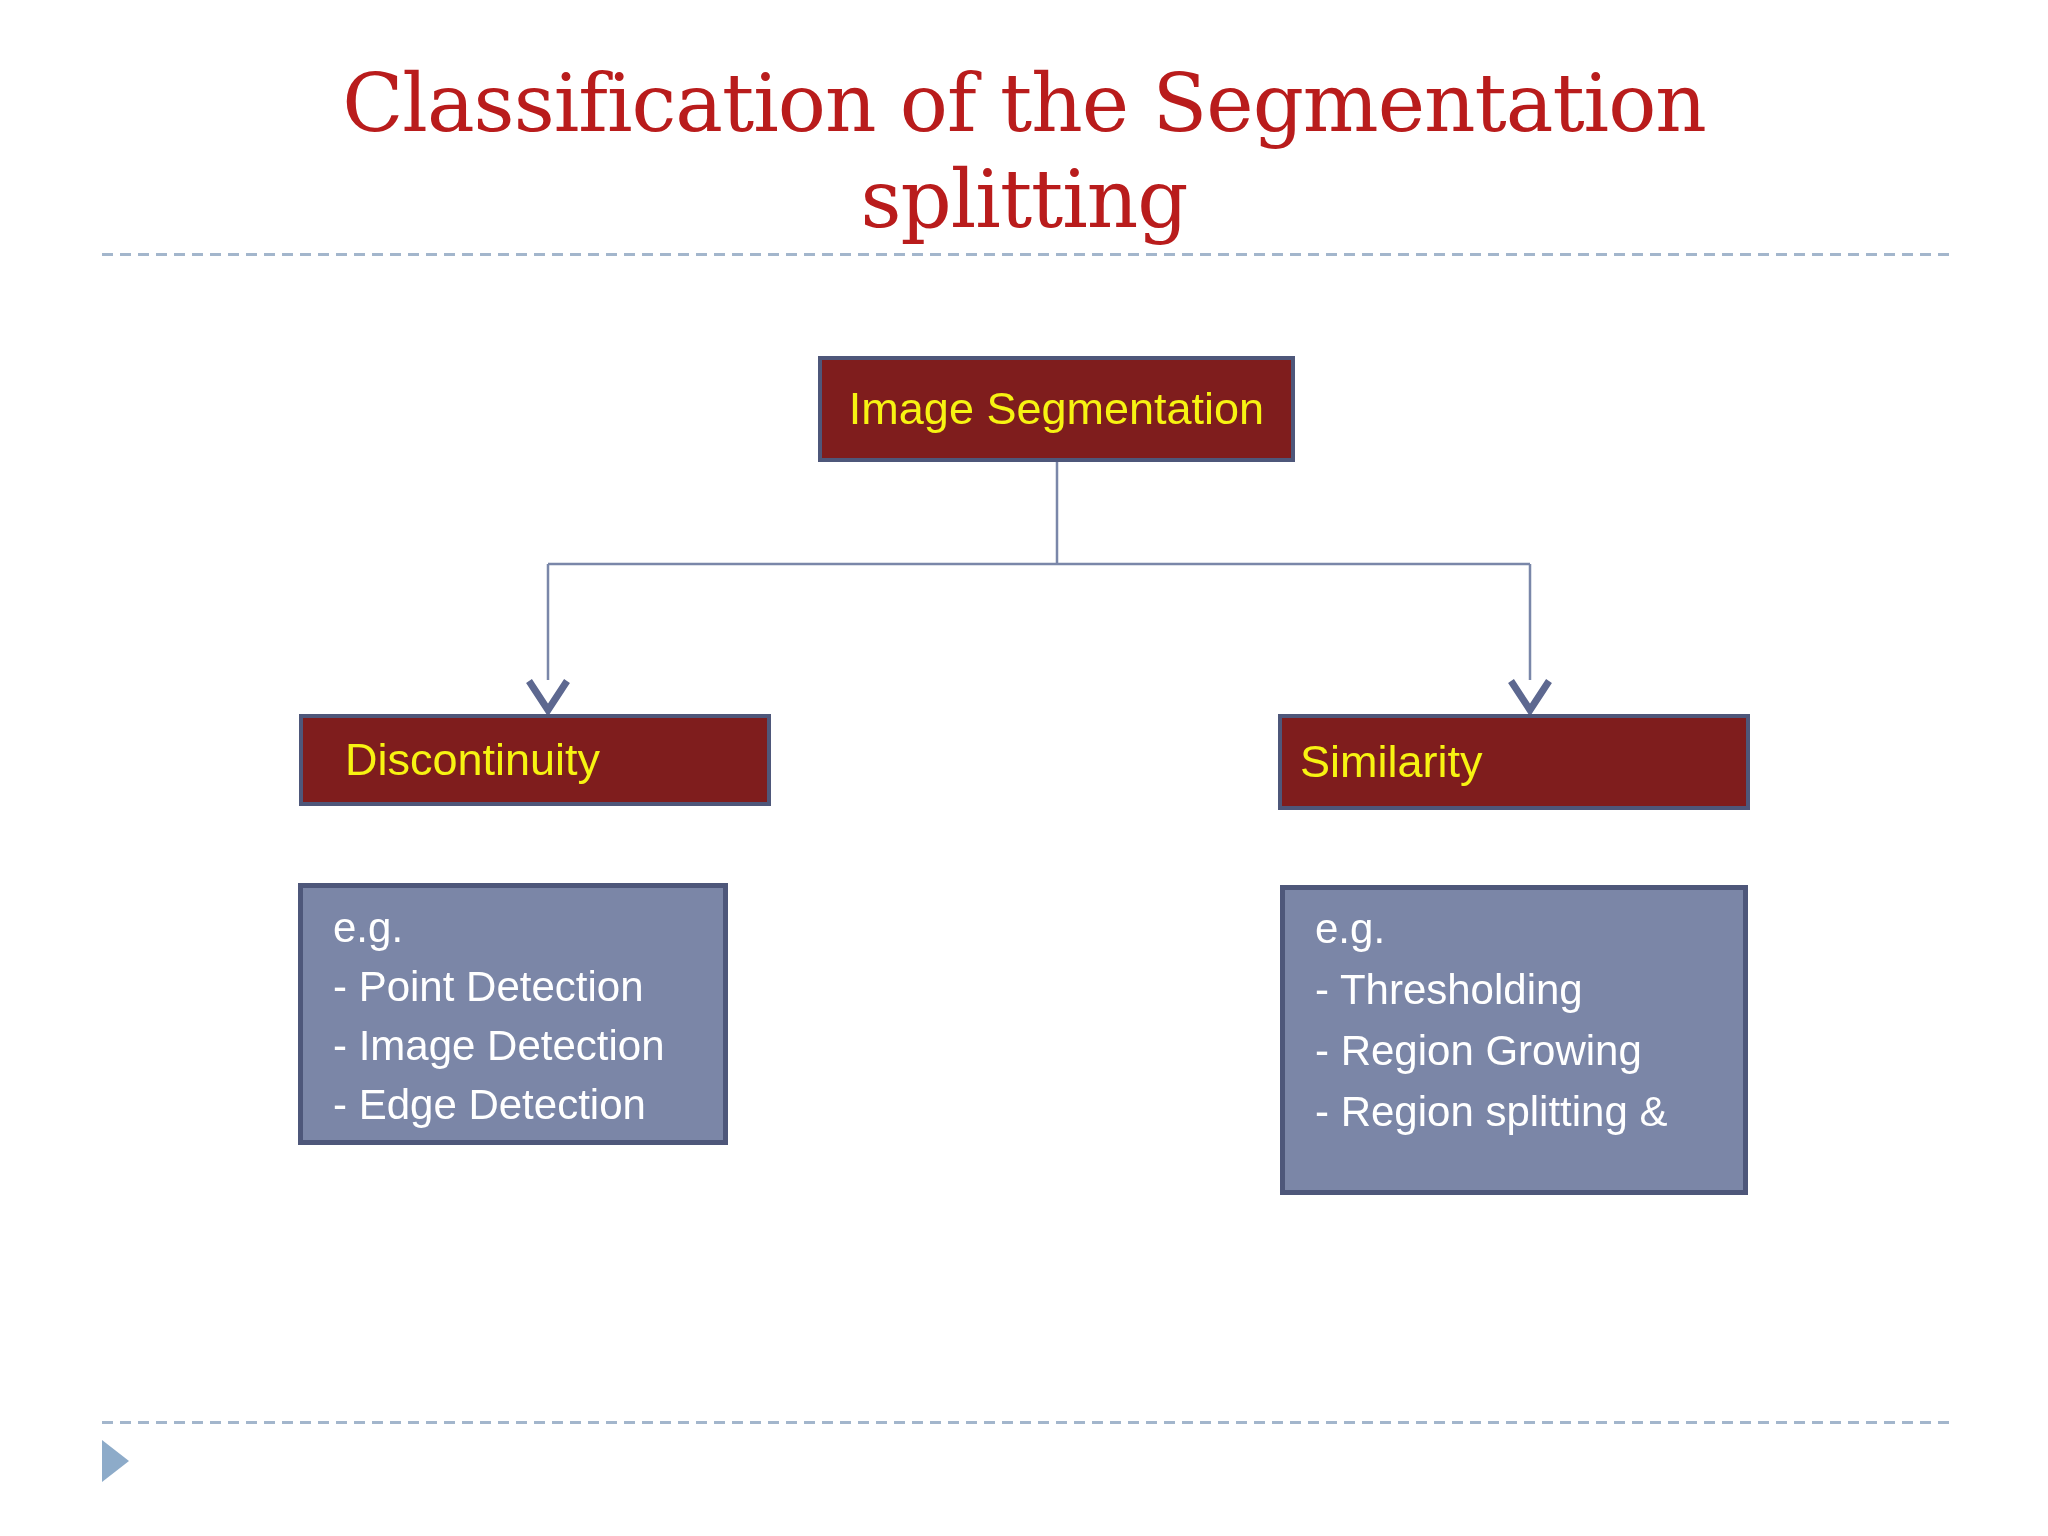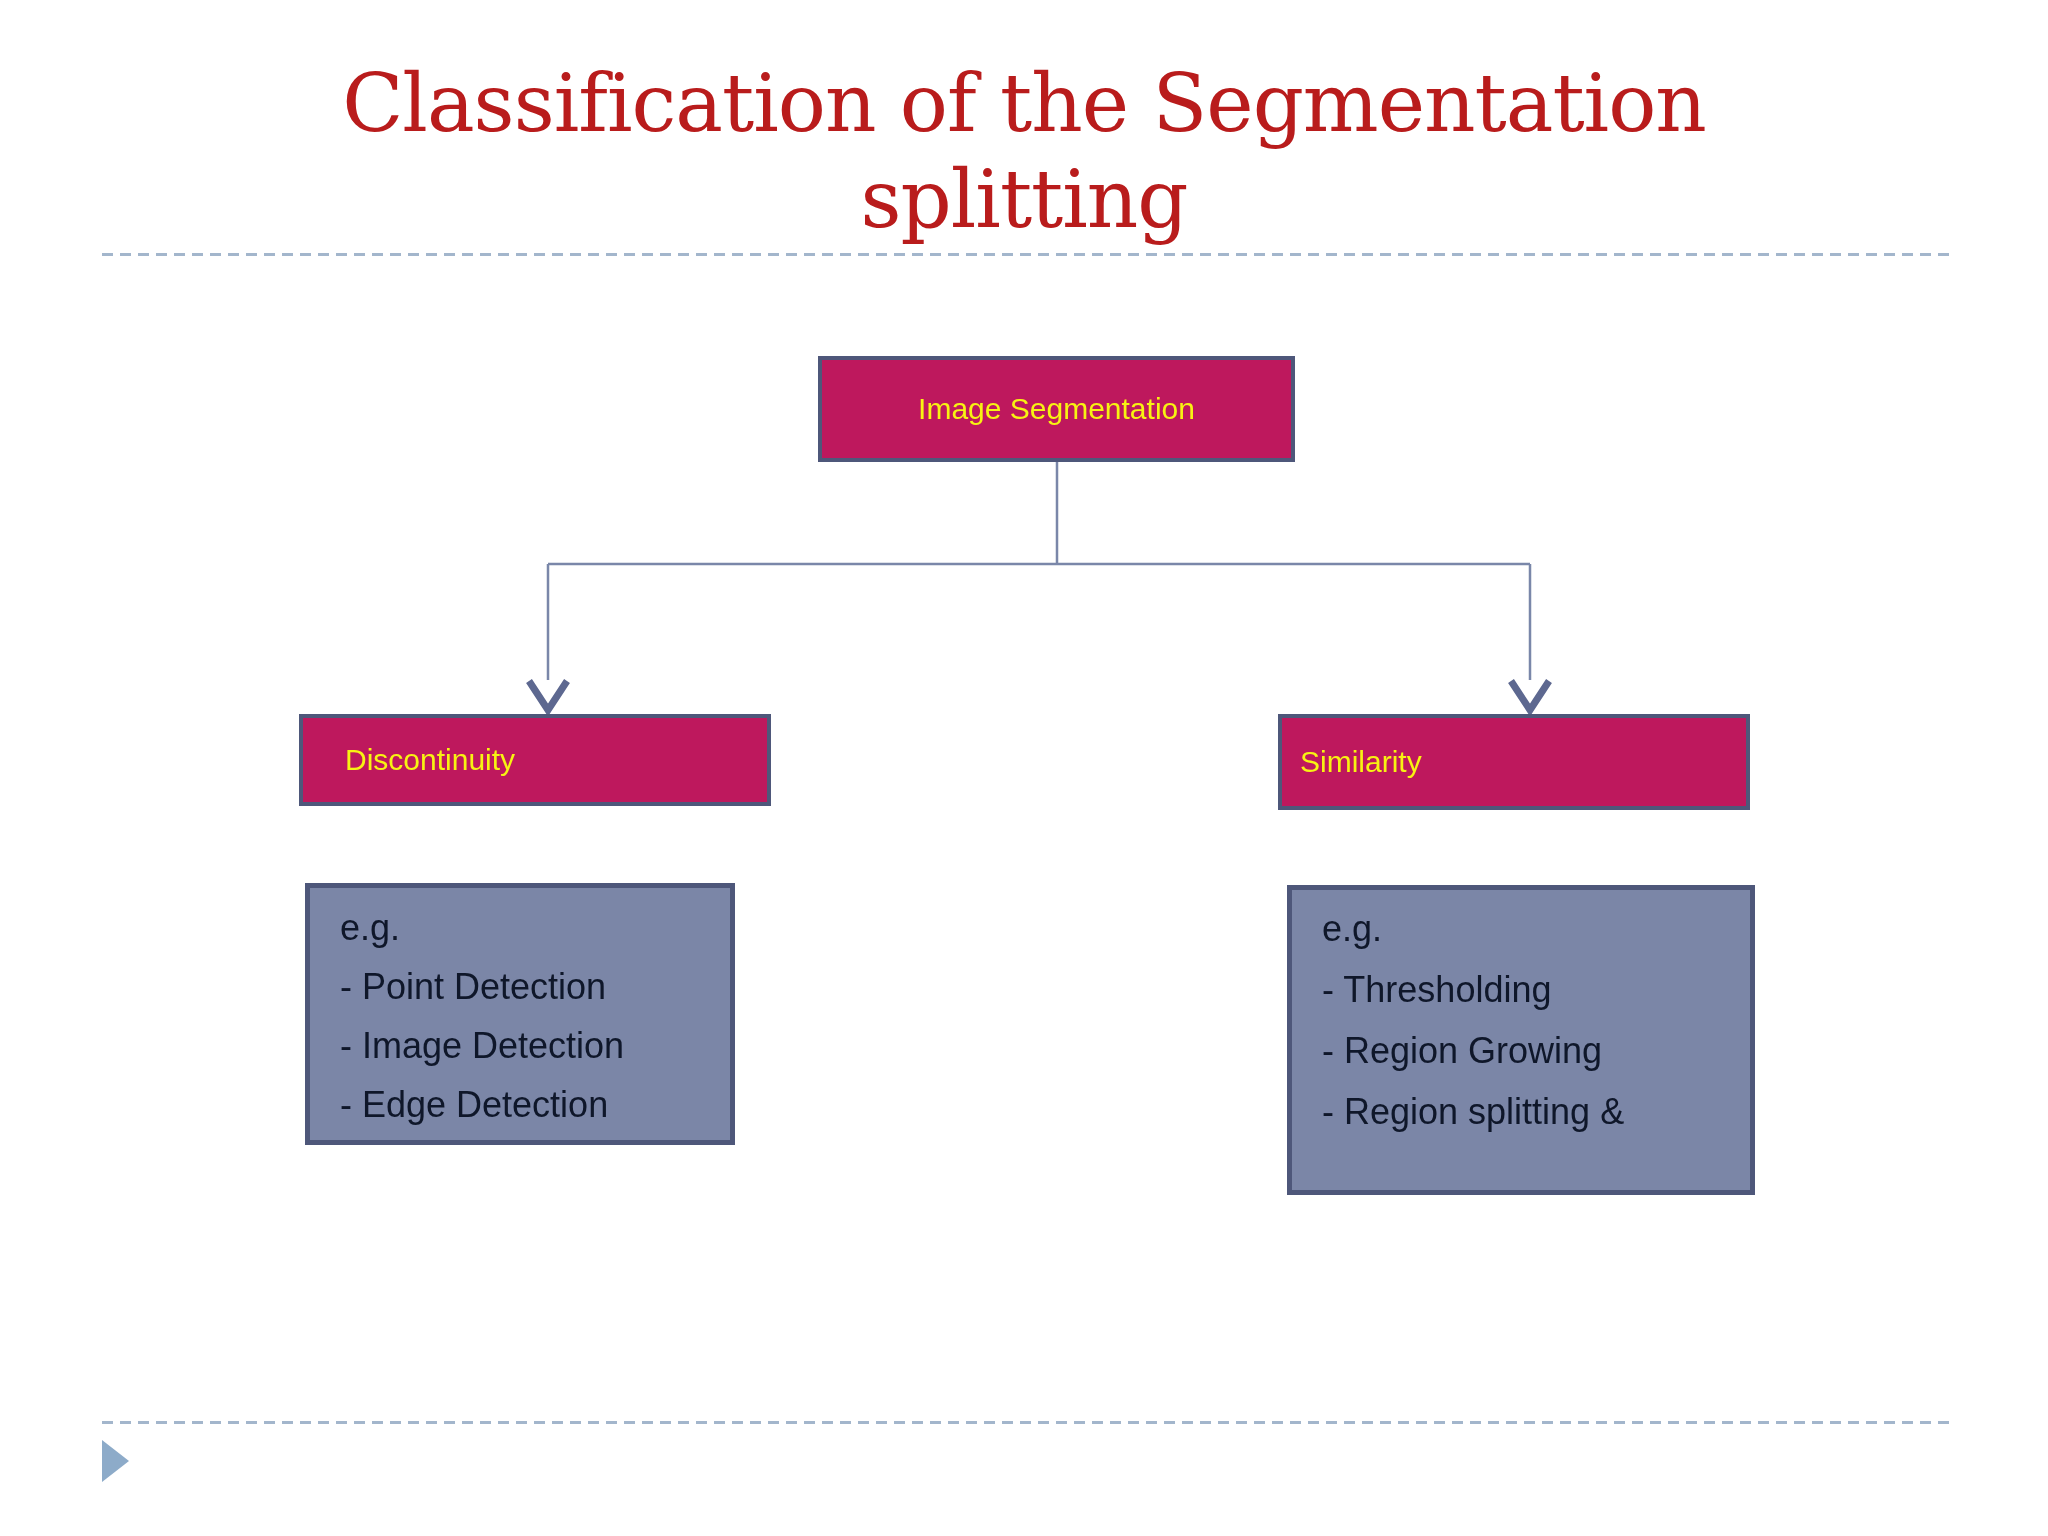--- a/index.html
+++ b/index.html
@@ -15,31 +15,31 @@
   }
   .rule{
     position:absolute;left:102px;width:1848px;height:3px;
     background:repeating-linear-gradient(90deg,#A3B6CC 0 11px,transparent 11px 18px);
   }
   .rule-top{top:253px;}
   .rule-bottom{top:1421px;}
   .connectors{position:absolute;left:0;top:0;width:2048px;height:1536px;pointer-events:none;}
   .node{
     position:absolute;box-sizing:border-box;
-    background:#be185d;border:4px solid #4E577A;
+    background:#7f1d1d;border:4px solid #4E577A;
     color:#F7F312;display:flex;align-items:center;
-    font-size:30px;
+    font-size:45px;
   }
   .node-root{left:818px;top:356px;width:477px;height:106px;justify-content:center;text-align:center;}
   .node-left{left:299px;top:714px;width:472px;height:92px;padding-left:42px;}
   .node-right{left:1278px;top:714px;width:472px;height:96px;padding-left:18px;}
   .egbox{
     position:absolute;box-sizing:border-box;
     background:#7B86A7;border:5px solid #4E577A;
-    color:#0f172a;font-size:36px;display:block;margin-left:7px;
+    color:#ffffff;font-size:42px;display:block;
   }
   .egbox-left{left:298px;top:883px;width:430px;height:262px;padding:10px 10px 0 30px;}
   .egbox-left .eg-line{line-height:59px;}
   .egbox-right{left:1280px;top:885px;width:468px;height:310px;padding:8px 0 0 30px;}
   .egbox-right .eg-line{line-height:61px;}
   .eg-line{white-space:nowrap;}
   .eg-line-right{text-align:right;padding-right:60px;}
   .footer-triangle{
     position:absolute;left:102px;top:1440px;width:0;height:0;
     border-top:21px solid transparent;border-bottom:21px solid transparent;

